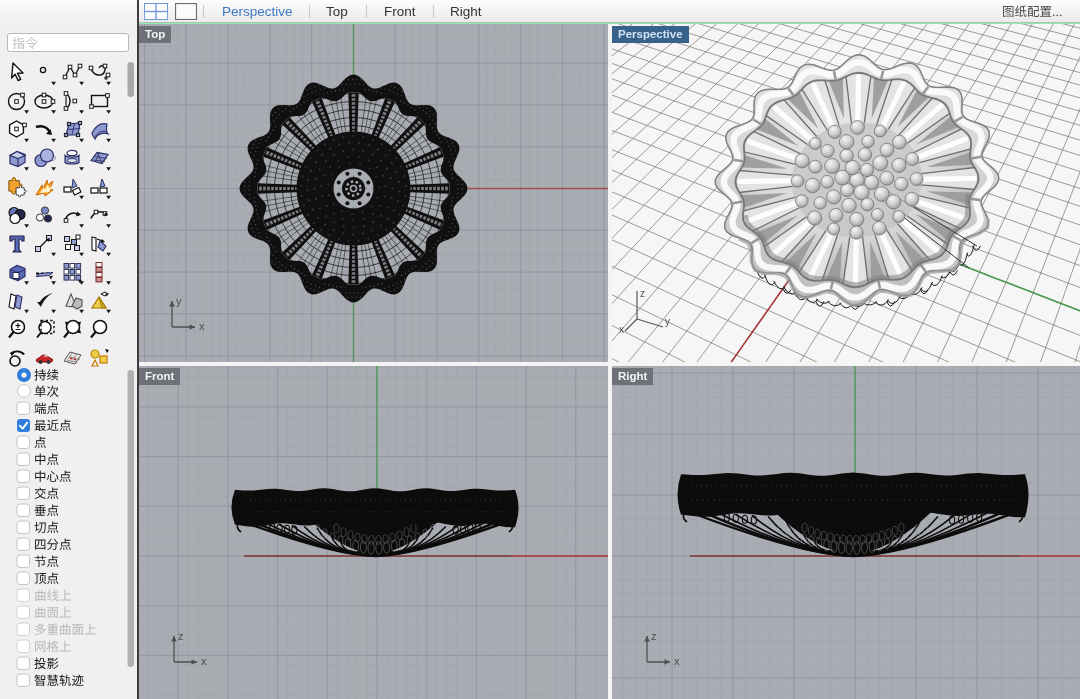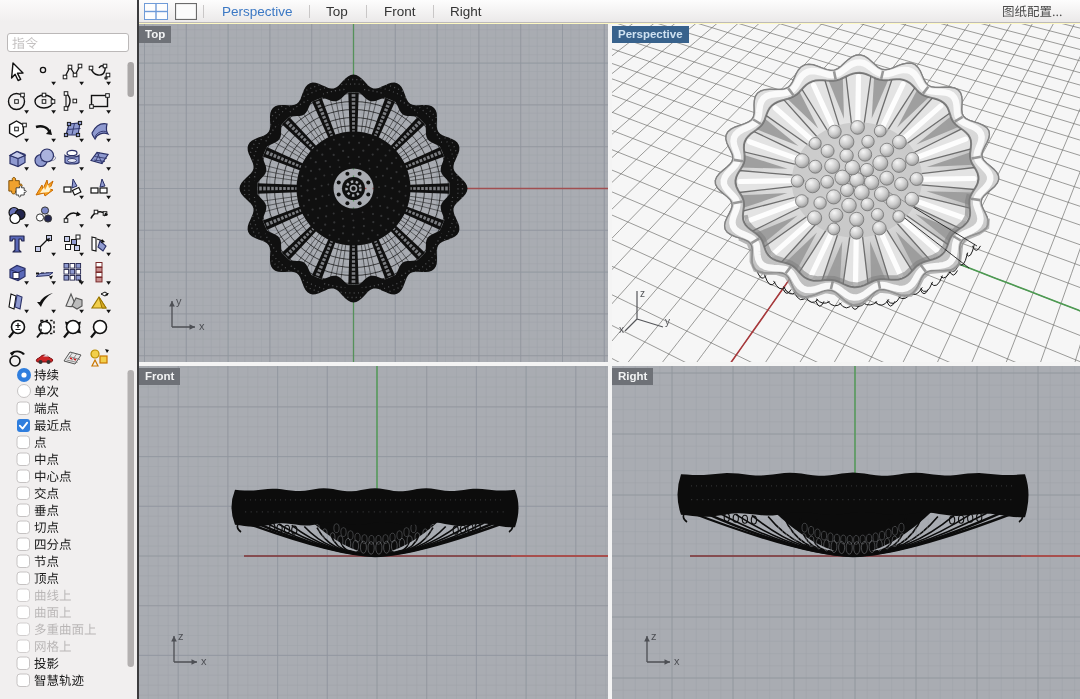--- a/index.html
+++ b/index.html
@@ -1,13 +1,13 @@
 <!DOCTYPE html>
 <html><head><meta charset="utf-8"><style>html,body{margin:0;padding:0;width:1080px;height:699px;overflow:hidden;font-family:'Liberation Sans',sans-serif;}*{box-sizing:border-box;}</style></head><body>
-<div style="position:relative;width:1080px;height:699px;background:#fef9c3;">
+<div style="position:relative;width:1080px;height:699px;background:#86efac;">
     <div style="position:absolute;left:138px;top:0;width:942px;height:23px;background:linear-gradient(#fdfdfd,#ebe9e9);border-bottom:1px solid #bdbaba;"></div>
     <svg style="position:absolute;left:144px;top:3px;" width="24" height="17" viewBox="0 0 24 17">
       <rect x="0.5" y="0.5" width="23" height="16" fill="#fdfdfd" stroke="#6f9bd8" stroke-width="1"></rect>
       <line x1="12" y1="0" x2="12" y2="17" stroke="#6f9bd8" stroke-width="1.4"></line>
       <line x1="0" y1="8.5" x2="24" y2="8.5" stroke="#6f9bd8" stroke-width="1.4"></line>
     </svg>
     <svg style="position:absolute;left:175px;top:3px;" width="22" height="17" viewBox="0 0 22 17">
       <rect x="0.5" y="0.5" width="21" height="16" fill="#fbfbfb" stroke="#6b6b6b" stroke-width="1.2"></rect>
     </svg>
     <div style="position:absolute;left:203px;top:5px;width:1px;height:13px;background:#c9c7c7;"></div>

